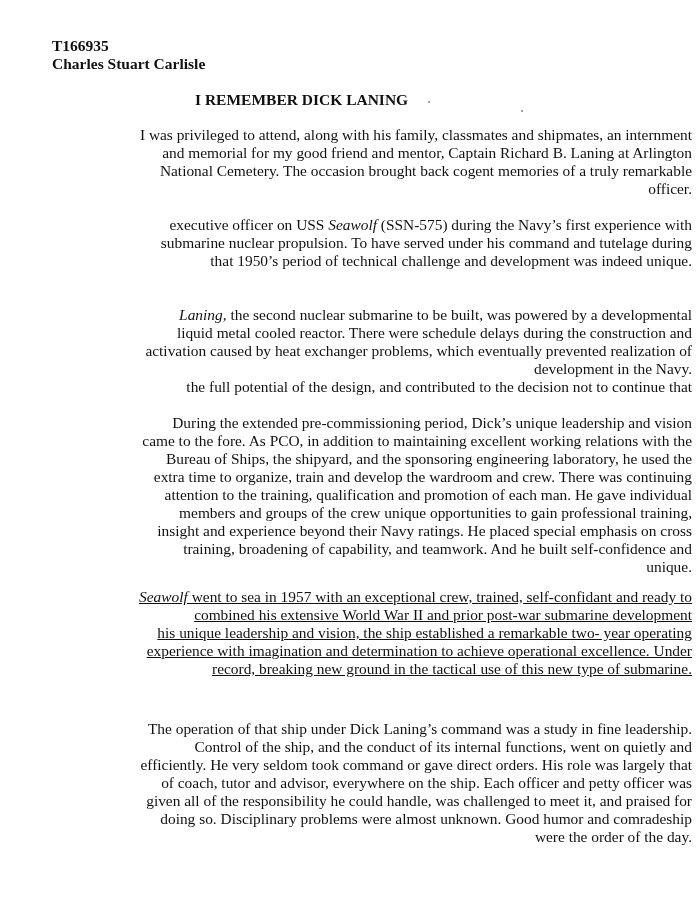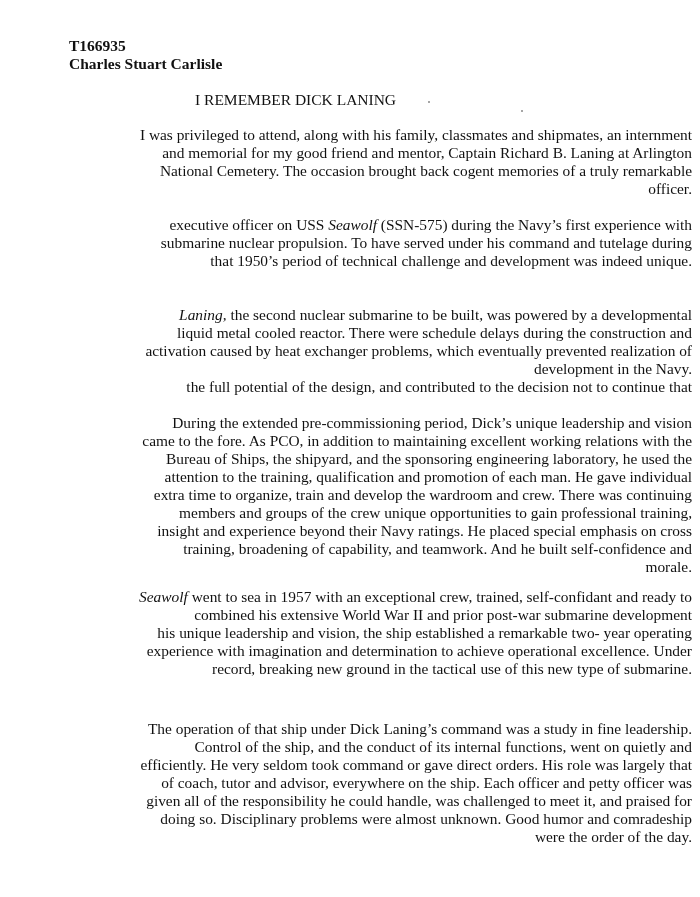--- a/index.html
+++ b/index.html
@@ -1,32 +1,32 @@
 <!DOCTYPE html>
 <html><head>
   <meta charset="utf-8">
   <style>
     html, body { margin: 0; padding: 0; background: #ffffff; }
     body {
       width: 700px; height: 897px; overflow: hidden; position: relative;
       font-family: "Liberation Serif", "DejaVu Serif", serif;
       color: #111111;
     }
-    .hdr { position: absolute; left: 52px; font-weight: bold; font-size: 15.5px; line-height: 18px; white-space: nowrap; margin-left: 17px; }
+    .hdr { position: absolute; left: 52px; font-weight: bold; font-size: 15.5px; line-height: 18px; white-space: nowrap; }
     #doc-id { top: 37px; }
     #author { top: 55px; }
-    .title { position: absolute; left: 195px; top: 91px; font-weight: normal; font-size: 15.5px; line-height: 18px; white-space: nowrap; }
+    .title { position: absolute; left: 195px; top: 91px; font-weight: bold; font-size: 15.5px; line-height: 18px; white-space: nowrap; }
     .para { position: absolute; left: 52px; width: 640px; font-size: 15.4px; line-height: 18px; }
     .line { display: block; white-space: nowrap; height: 18px; text-align: right; }
     .line i { font-style: italic; }
     #p1 { top: 126px; }
     #p2 { top: 216px; }
     #p3 { top: 306px; }
     #p4 { top: 414px; }
-    #p5 { top: 588px; }
+    #p5 { top: 588px; text-decoration: underline; }
     #p6 { top: 720px; }
     .speck { position: absolute; width: 2px; height: 2px; background: #888; border-radius: 1px; }
   </style>
 </head>
 <body>
 
 <div id="doc-id" class="hdr">T166935</div>
 <div id="author" class="hdr">Charles Stuart Carlisle</div>
 <div class="title">I REMEMBER DICK LANING</div>
 
@@ -45,26 +45,26 @@
     <span class="line"><i>Laning,</i> the second nuclear submarine to be built, was powered by a developmental</span>
     <span class="line">liquid metal cooled reactor. There were schedule delays during the construction and</span>
     <span class="line">activation caused by heat exchanger problems, which eventually prevented realization of</span>
     <span class="line">development in the Navy.</span>
     <span class="line">the full potential of the design, and contributed to the decision not to continue that</span>
   </div>
 <div id="p4" class="para">
     <span class="line">During the extended pre-commissioning period, Dick’s unique leadership and vision</span>
     <span class="line">came to the fore. As PCO, in addition to maintaining excellent working relations with the</span>
     <span class="line">Bureau of Ships, the shipyard, and the sponsoring engineering laboratory, he used the</span>
+    <span class="line">extra time to organize, train and develop the wardroom and crew. There was continuing</span>
     <span class="line">attention to the training, qualification and promotion of each man. He gave individual</span>
-    <span class="line">extra time to organize, train and develop the wardroom and crew. There was continuing</span>
     <span class="line">members and groups of the crew unique opportunities to gain professional training,</span>
     <span class="line">insight and experience beyond their Navy ratings. He placed special emphasis on cross</span>
     <span class="line">training, broadening of capability, and teamwork. And he built self-confidence and</span>
-    <span class="line">morale.</span>
+    <span class="line">unique.</span>
   </div>
 <div id="p5" class="para">
     <span class="line"><i>Seawolf</i> went to sea in 1957 with an exceptional crew, trained, self-confidant and ready to</span>
     <span class="line">combined his extensive World War II and prior post-war submarine development</span>
     <span class="line">his unique leadership and vision, the ship established a remarkable two- year operating</span>
     <span class="line">experience with imagination and determination to achieve operational excellence. Under</span>
     <span class="line">record, breaking new ground in the tactical use of this new type of submarine.</span>
   </div>
 <div id="p6" class="para">
     <span class="line">The operation of that ship under Dick Laning’s command was a study in fine leadership.</span>

